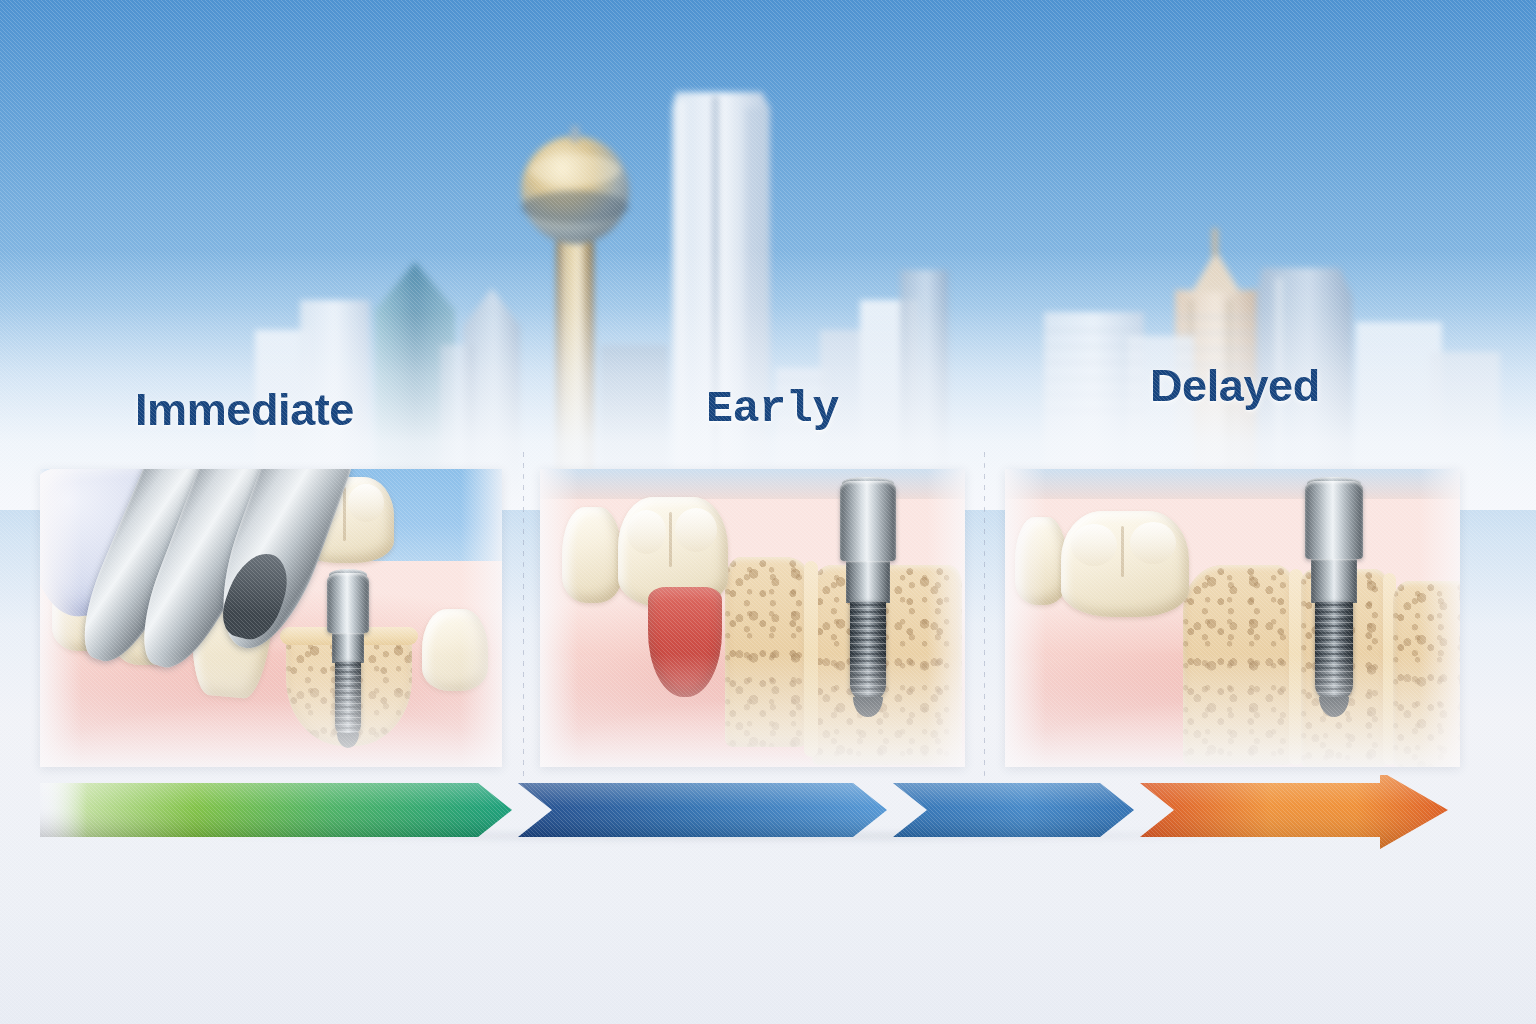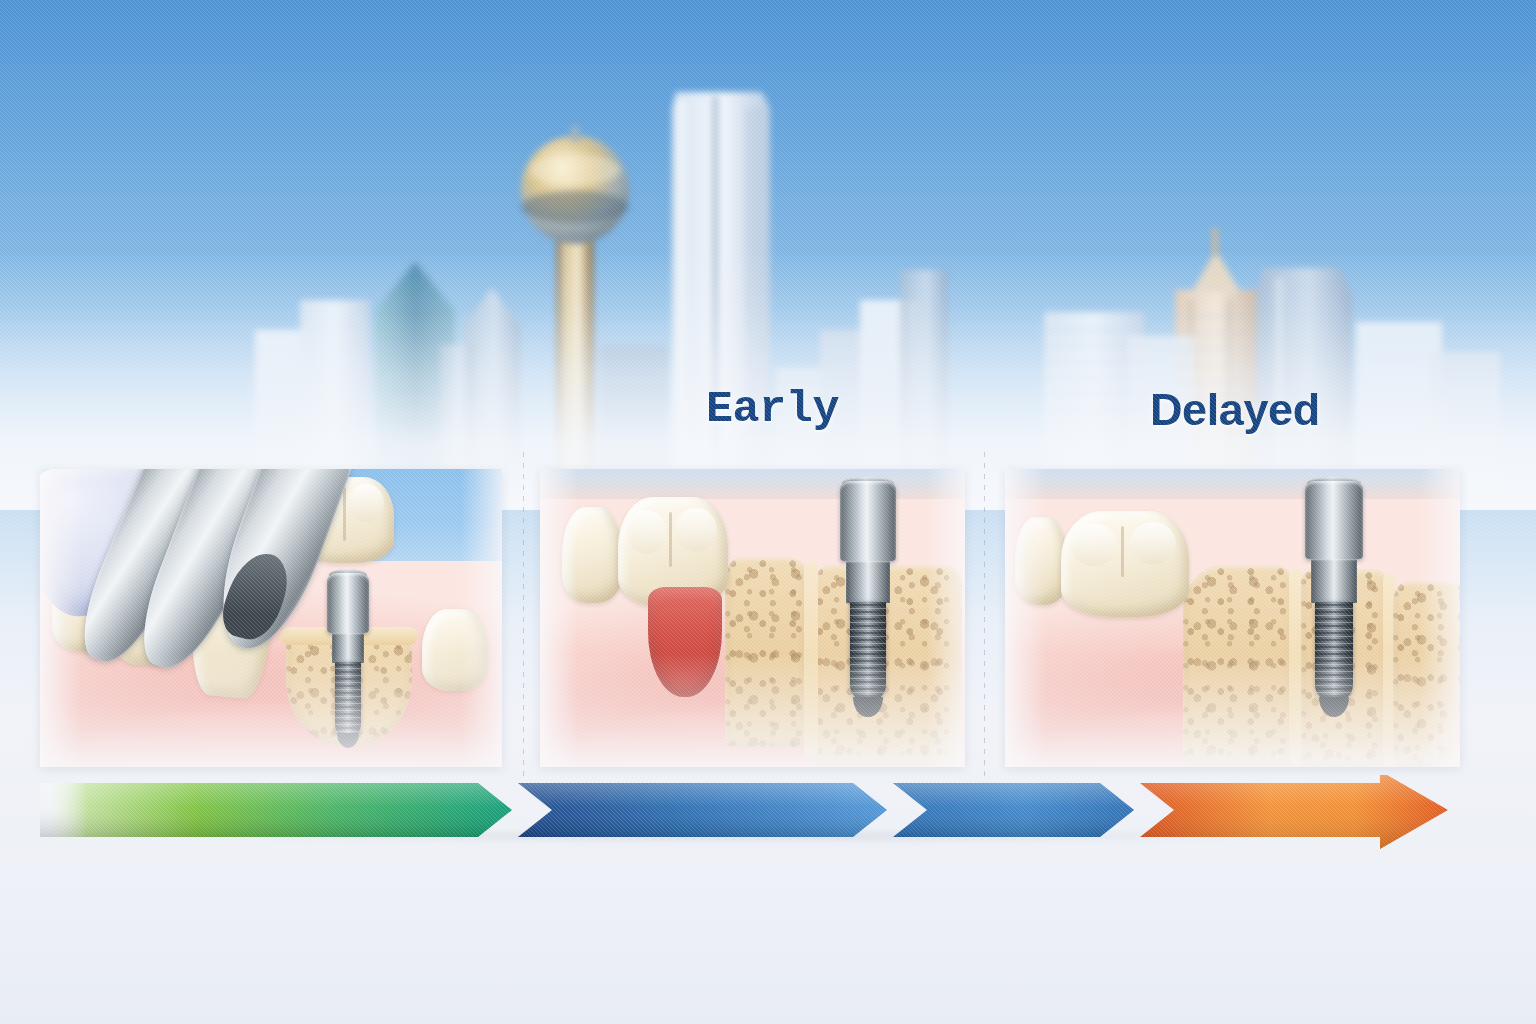--- a/index.html
+++ b/index.html
@@ -59,21 +59,21 @@
     font-family:"Liberation Sans", sans-serif;
     font-weight:700;
     font-size:45px;
     letter-spacing:-0.4px;
     color:#17447e;
     text-shadow:0 1px 2px rgba(255,255,255,.85), 0 2px 6px rgba(255,255,255,.6);
     white-space:nowrap;
   }
   #label-immediate { left:135px; top:384px; }
   #label-early     { left:706px; top:384px;font-family:Liberation Mono, monospace; }
-  #label-delayed   { left:1150px; top:384px; }
+  #label-delayed   { left:1150px; top:360px; }
 
   
   .panel {
     position:absolute; top:469px; height:298px; z-index:20;
     overflow:hidden;
     background:#f6d7d3;
     box-shadow:0 2px 10px rgba(40,60,90,.10);
   }
   #panel1 { left:40px;   width:462px; }
   #panel2 { left:540px;  width:425px; }
@@ -334,20 +334,21 @@
       <rect x="1175" y="380" width="82" height="2"></rect>
         <rect x="1175" y="396" width="82" height="2"></rect>
       <rect x="776" y="380" width="52" height="2"></rect>
         <rect x="776" y="396" width="52" height="2"></rect>
       <rect x="776" y="412" width="52" height="2"></rect>
         <rect x="776" y="428" width="52" height="2"></rect>
     </g>
   </svg>
   <div id="skyfade"></div>
 
+  <div class="stage-label" id="label-immediate">Immediate</div>
   <div class="stage-label" id="label-early">Early</div>
   <div class="stage-label" id="label-delayed">Delayed</div>
 
   <div class="panel" id="panel1">
     <div class="panel-inner">
       <div class="gum"></div>
       <div class="gum-top-sky"></div>
 
       <div class="bone" style="left:246px; top:165px; width:126px; height:112px;
                   border-radius:14px 14px 46% 46% / 10px 10px 60% 60%;"></div>

